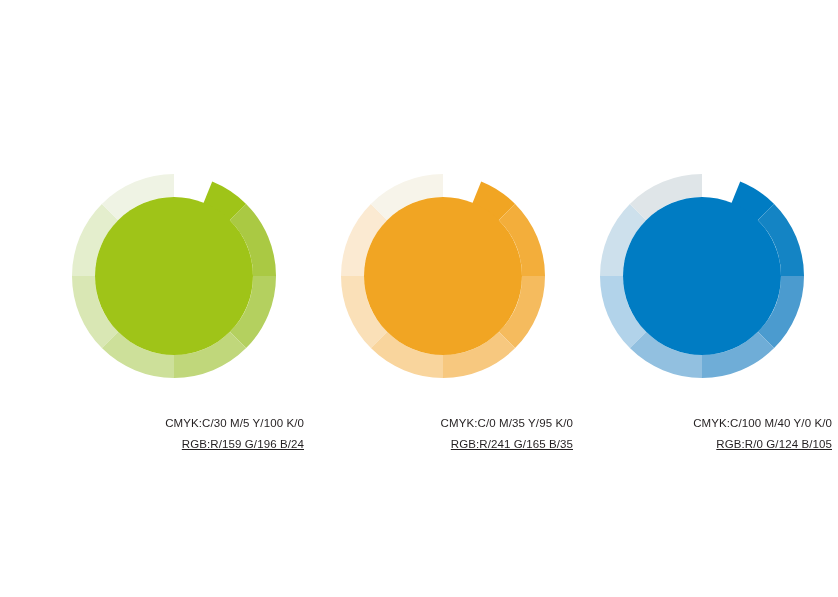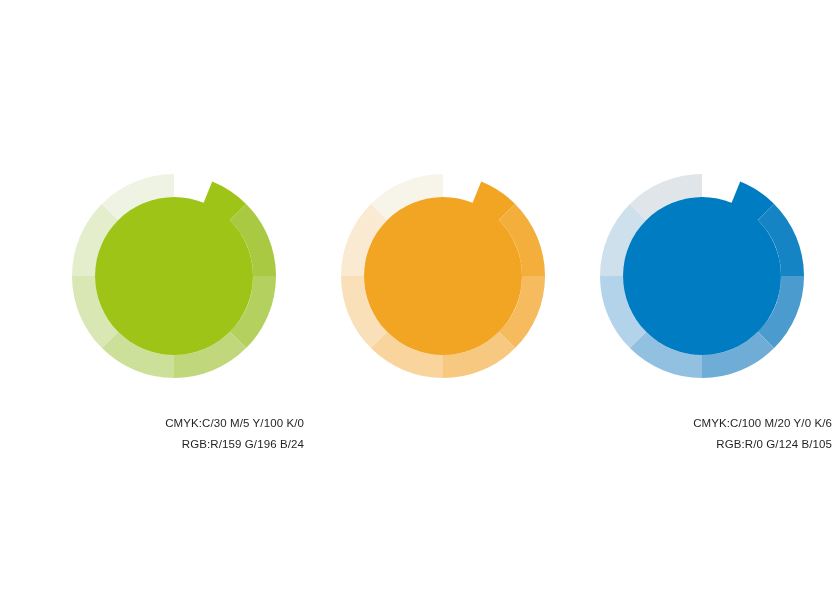--- a/index.html
+++ b/index.html
@@ -56,21 +56,21 @@
     margin-top: 29px;
   }
   .caption-line {
     display: block;
     font-size: 11.5px;
     letter-spacing: 0.1px;
     color: #231f20;
     white-space: nowrap;
   }
   .caption-line.cmyk { margin-bottom: 9px; }
-  .caption-line.rgb { padding-left: 10px; }
+  .caption-line.rgb { padding-left: 10px; text-decoration: underline; }
 </style>
 </head>
 <body>
 
 <div class="board">
 
   <div class="swatch swatch-0">
     <div class="wheel">
         <svg width="260" height="208" viewBox="0 0 260 208">
           <path d="M130,103L168.20987252842303,8.427246834187684A102,102 0 0 1 202.12489168102786,30.875108318972153Z" fill="#9fc418"></path>
@@ -97,35 +97,39 @@
           <path d="M202.12489168102786,30.875108318972153A102,102 0 0 1 232,103L209,103A79,79 0 0 0 185.86143571373725,47.13856428626275Z" fill="#f3ae3b"></path>
           <path d="M232,103A102,102 0 0 1 202.12489168102786,175.12489168102786L185.86143571373725,158.86143571373725A79,79 0 0 0 209,103Z" fill="#f5bb5e"></path>
           <path d="M202.12489168102786,175.12489168102786A102,102 0 0 1 130,205L130,182A79,79 0 0 0 185.86143571373725,158.86143571373725Z" fill="#f7c87f"></path>
           <path d="M130,205A102,102 0 0 1 57.87510831897215,175.12489168102786L74.13856428626275,158.86143571373725A79,79 0 0 0 130,182Z" fill="#f9d59d"></path>
           <path d="M57.87510831897215,175.12489168102786A102,102 0 0 1 28,103.00000000000001L51,103.00000000000001A79,79 0 0 0 74.13856428626275,158.86143571373725Z" fill="#fae0b8"></path>
           <path d="M28,103.00000000000001A102,102 0 0 1 57.87510831897214,30.875108318972153L74.13856428626273,47.13856428626275A79,79 0 0 0 51,103.00000000000001Z" fill="#fbead2"></path>
           <path d="M57.87510831897214,30.875108318972153A102,102 0 0 1 129.99999999999997,1L129.99999999999997,24A79,79 0 0 0 74.13856428626273,47.13856428626275Z" fill="#f7f4ea"></path>
           <circle cx="130" cy="103" r="79" fill="#f1a523"></circle>
         </svg>
       </div>
+    <div class="caption">
+      <span class="caption-line cmyk">CMYK:C/0  M/35  Y/95  K/0</span>
+      <span class="caption-line rgb">RGB:R/241  G/165  B/35</span>
+    </div>
   </div>
 
   <div class="swatch swatch-2">
     <div class="wheel">
         <svg width="260" height="208" viewBox="0 0 260 208">
           <path d="M130,103L168.20987252842303,8.427246834187684A102,102 0 0 1 202.12489168102786,30.875108318972153Z" fill="#007cc3"></path>
           <path d="M202.12489168102786,30.875108318972153A102,102 0 0 1 232,103L209,103A79,79 0 0 0 185.86143571373725,47.13856428626275Z" fill="#1484c4"></path>
           <path d="M232,103A102,102 0 0 1 202.12489168102786,175.12489168102786L185.86143571373725,158.86143571373725A79,79 0 0 0 209,103Z" fill="#4b9bcf"></path>
           <path d="M202.12489168102786,175.12489168102786A102,102 0 0 1 130,205L130,182A79,79 0 0 0 185.86143571373725,158.86143571373725Z" fill="#6fadd7"></path>
           <path d="M130,205A102,102 0 0 1 57.87510831897215,175.12489168102786L74.13856428626275,158.86143571373725A79,79 0 0 0 130,182Z" fill="#92c0e0"></path>
           <path d="M57.87510831897215,175.12489168102786A102,102 0 0 1 28,103.00000000000001L51,103.00000000000001A79,79 0 0 0 74.13856428626275,158.86143571373725Z" fill="#b2d3ea"></path>
           <path d="M28,103.00000000000001A102,102 0 0 1 57.87510831897214,30.875108318972153L74.13856428626273,47.13856428626275A79,79 0 0 0 51,103.00000000000001Z" fill="#cde0ec"></path>
           <path d="M57.87510831897214,30.875108318972153A102,102 0 0 1 129.99999999999997,1L129.99999999999997,24A79,79 0 0 0 74.13856428626273,47.13856428626275Z" fill="#dfe5e8"></path>
           <circle cx="130" cy="103" r="79" fill="#007cc3"></circle>
         </svg>
       </div>
     <div class="caption">
-      <span class="caption-line cmyk">CMYK:C/100  M/20  Y/0  K/6</span>
+      <span class="caption-line cmyk">CMYK:C/100  M/40  Y/0  K/0</span>
       <span class="caption-line rgb">RGB:R/0  G/124  B/105</span>
     </div>
   </div>
 
 </div>
 
 </body></html>

